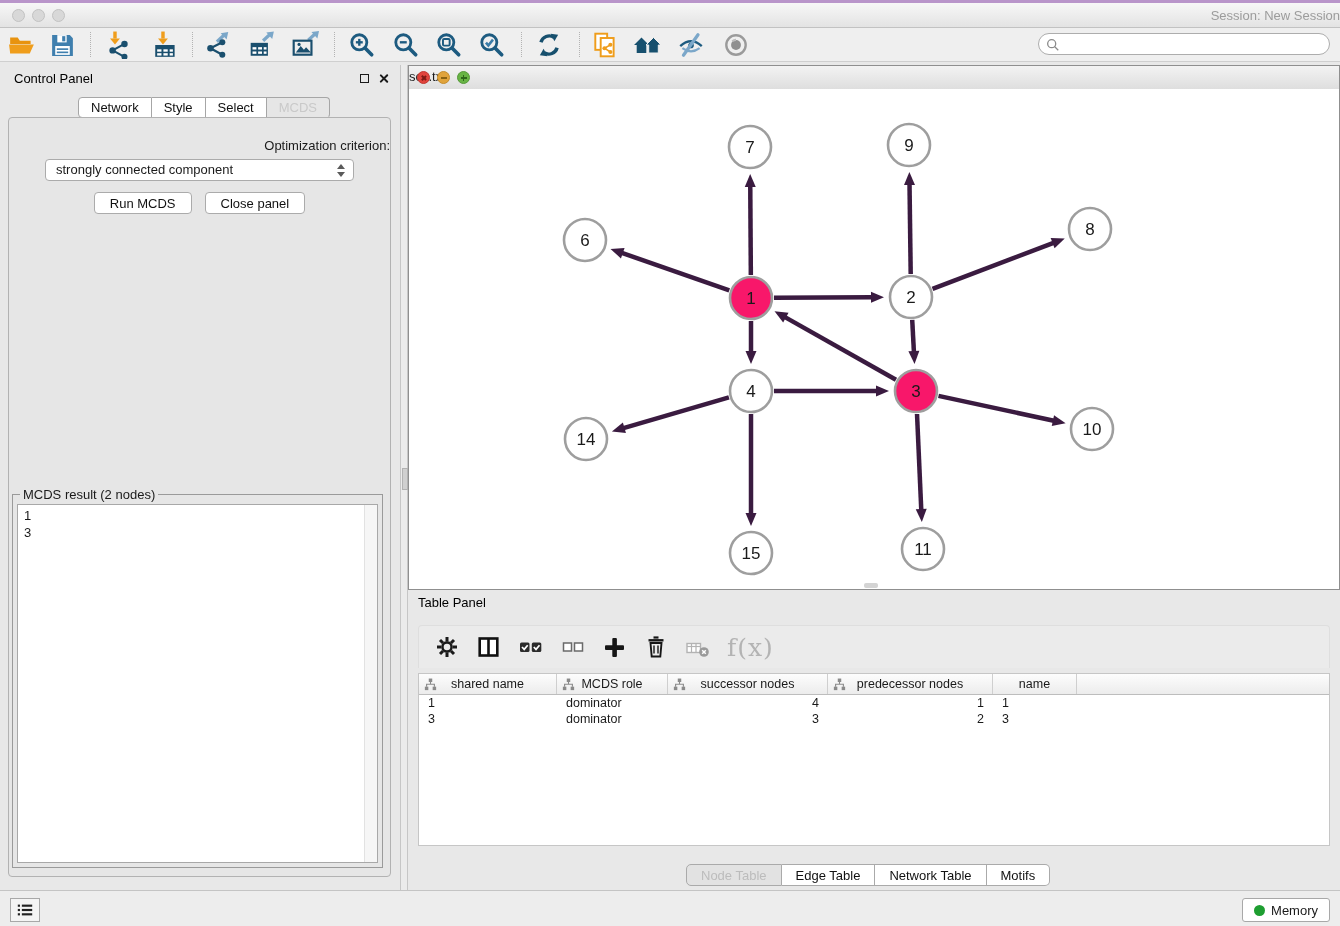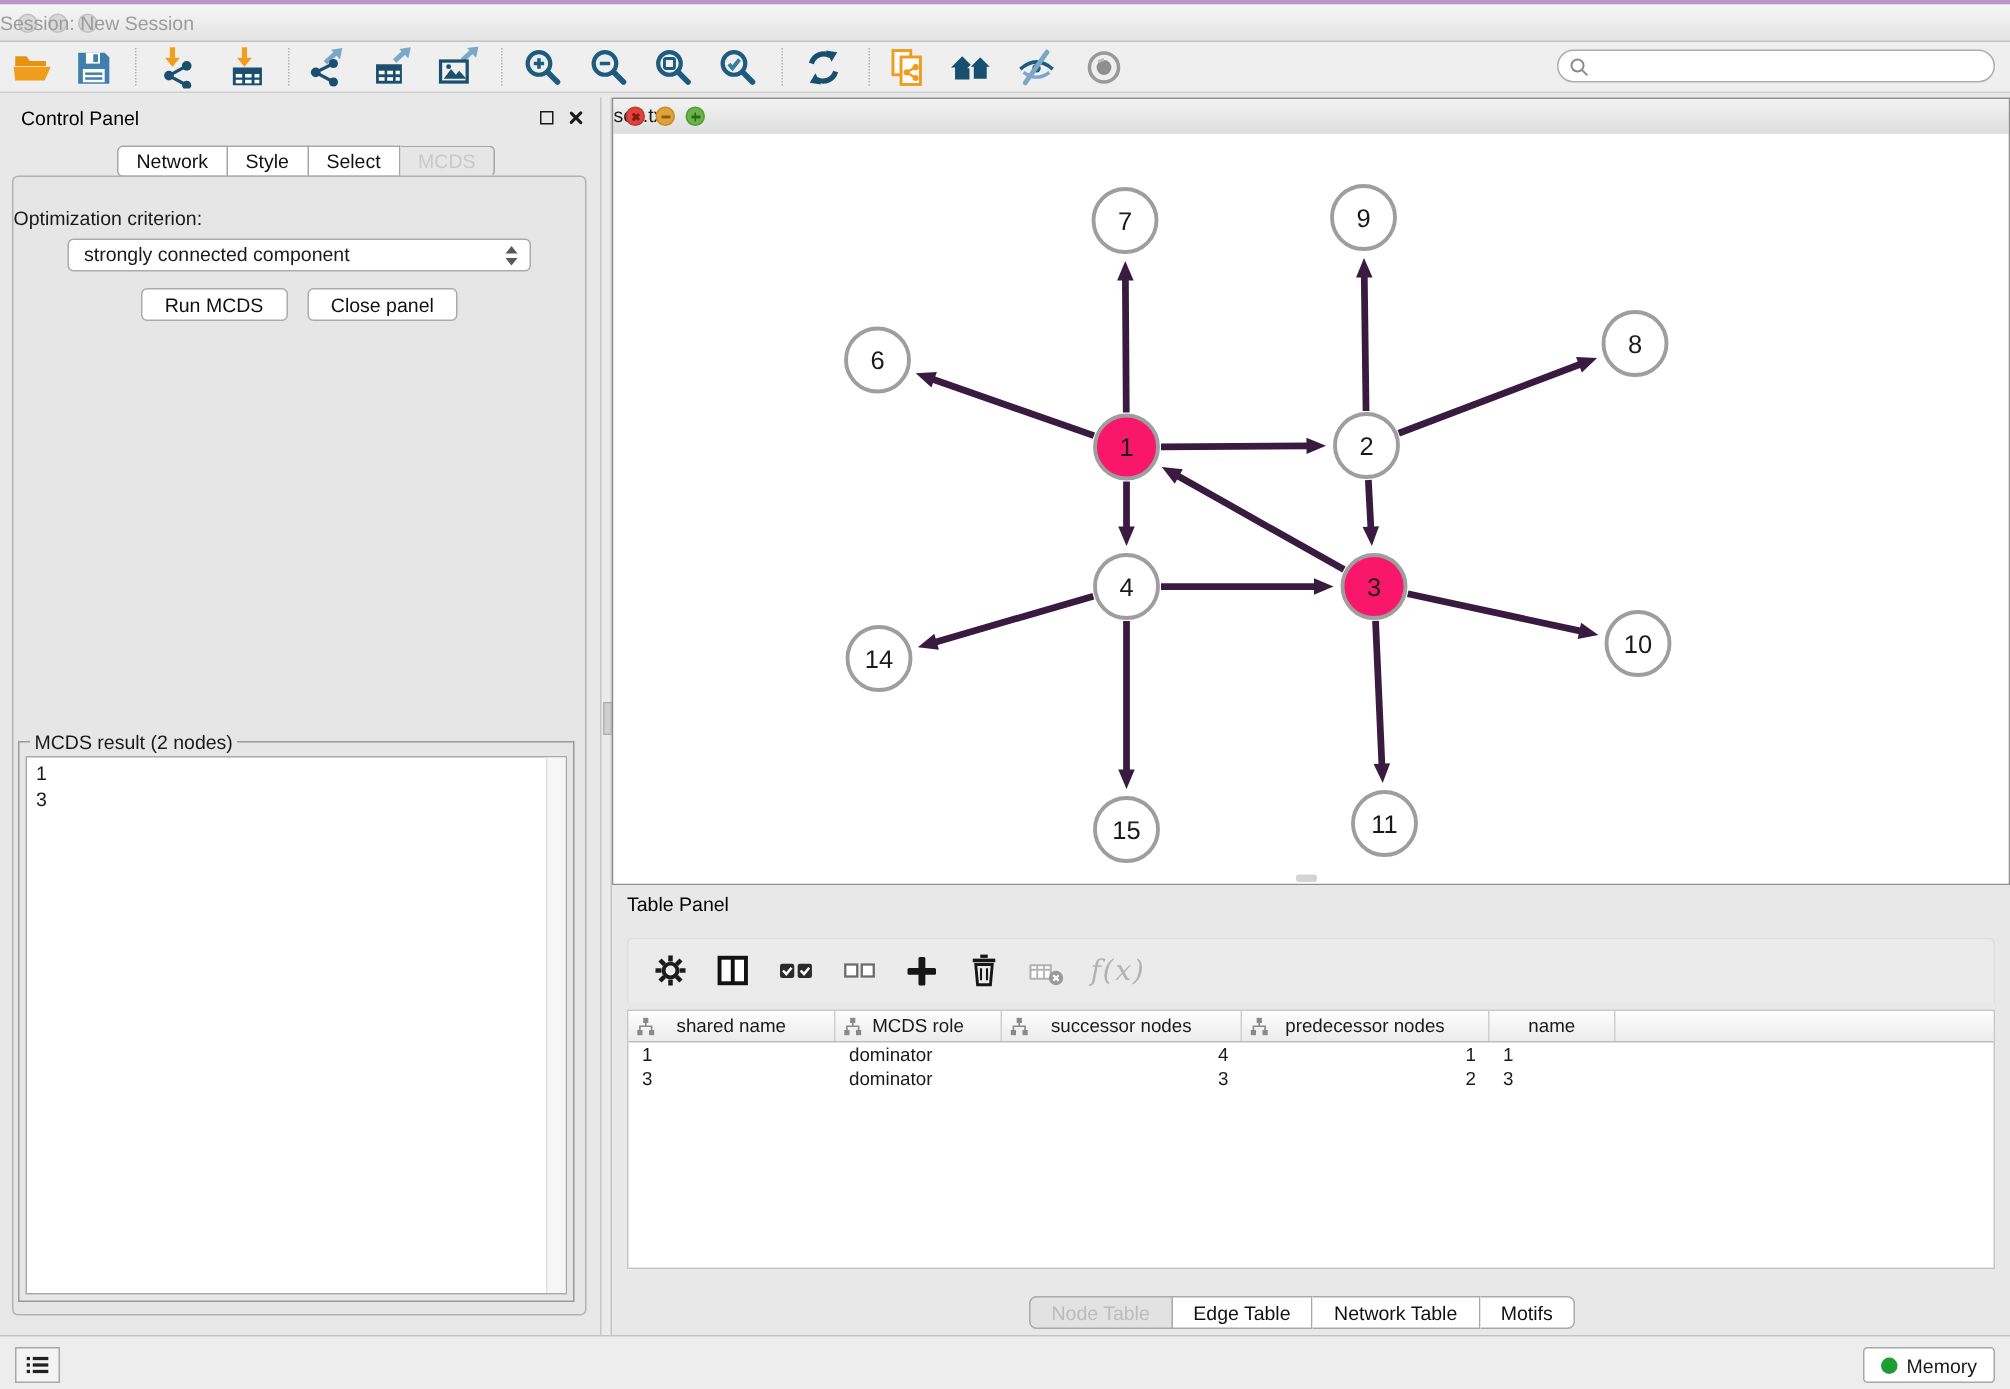--- a/index.html
+++ b/index.html
@@ -4,21 +4,21 @@
 <style>
   html,body{margin:0;padding:0}
   body{width:1340px;height:926px;overflow:hidden;position:relative;background:#e8e8e8;
        font-family:"Liberation Sans",sans-serif;color:#1a1a1a}
   
   .purple-strip{position:absolute;left:0;top:0;width:1340px;height:3px;background:#b995ca}
   .titlebar{position:absolute;left:0;top:3px;width:1340px;height:25px;
             background:linear-gradient(#f7f7f7,#e3e3e3);border-bottom:1px solid #c2c2c2;box-sizing:border-box}
   .traffic-dot{position:absolute;top:6px;width:13px;height:13px;border-radius:50%;
                background:#d8d8d8;border:1px solid #c2c2c2;box-sizing:border-box}
-  .win-title{position:absolute;left:0;right:0;top:5px;text-align:left;font-size:13px;color:#9c9c9c}
+  .win-title{position:absolute;left:0;right:0;top:5px;text-align:right;font-size:13px;color:#9c9c9c}
   
   .toolbar{position:absolute;left:0;top:28px;width:1340px;height:34px;background:#efefef;
            border-bottom:1px solid #cfcfcf;box-sizing:border-box}
   .tb-btn{position:absolute;top:2px;width:34px;height:30px;display:flex;align-items:center;justify-content:center}
   .tb-sep{position:absolute;top:4px;height:25px;width:0;border-left:1px dotted #b3b3b3}
   .search{position:absolute;right:10px;top:5px;width:292px;height:22px;background:#fff;
           border:1px solid #adadad;border-radius:12px;box-sizing:border-box}
   .search svg{position:absolute;left:7px;top:3px}
   .search input{position:absolute;left:26px;top:1px;right:8px;height:18px;border:none;outline:none;
                 font-size:13px;font-family:"Liberation Sans",sans-serif;background:transparent}
@@ -33,21 +33,21 @@
   
   .control-panel{position:absolute;left:0;top:65px;width:400px;height:815px}
   .cp-tabs{position:absolute;left:78px;top:32px;display:flex;height:32px}
   .cp-tab{box-sizing:border-box;height:21px;border:1px solid #a6a6a6;border-left:none;background:#fff;
           font-size:13px;display:flex;align-items:center;padding:0 12px;color:#111}
   .cp-tab:first-child{border-left:1px solid #a6a6a6;border-radius:4px 0 0 4px}
   .cp-tab:last-child{border-radius:0 4px 4px 0}
   .cp-tab.active{background:#e6e6e6;color:#c9c9c9;border-bottom-color:#e6e6e6}
   .cp-body{position:absolute;left:8px;top:52px;width:383px;height:760px;background:#e6e6e6;
            border:1px solid #b2b2b2;border-radius:4px;box-sizing:border-box}
-  .opt-label{position:absolute;left:0;right:0;top:20px;text-align:left;font-size:13px}
+  .opt-label{position:absolute;left:0;right:0;top:20px;text-align:right;font-size:13px}
   .dropdown{position:absolute;left:36px;top:41px;width:309px;height:22px;background:#fff;
             border:1px solid #ababab;border-radius:4px;box-sizing:border-box;font-size:13px;line-height:20px;
             padding-left:10px;cursor:default}
   .stepper{position:absolute;right:7px;top:4px;width:10px;height:13px}
   .stepper .up{position:absolute;top:0;left:1px;width:0;height:0;border-left:4px solid transparent;
                border-right:4px solid transparent;border-bottom:5px solid #5a5a5a}
   .stepper .down{position:absolute;bottom:0;left:1px;width:0;height:0;border-left:4px solid transparent;
                border-right:4px solid transparent;border-top:5px solid #5a5a5a}
   .cp-buttons{position:absolute;left:0;right:0;top:74px;display:flex;justify-content:center;gap:13px}
   .cp-btn{height:22px;background:#fff;border:1px solid #ababab;border-radius:4px;font-size:13px;
@@ -79,21 +79,21 @@
   .light-green::after{content:"";position:absolute;left:4.6px;top:2.9px;width:1.8px;height:6px;background:#2e661b}
   .net-title{font-size:13px;line-height:22px}
   .net-canvas{position:absolute;left:0;top:23px;right:0;bottom:0;background:#fff}
   .hscroll-dash{position:absolute;bottom:1px;left:455px;width:14px;height:5px;background:#d4d4d4;border-radius:2px}
   
   .table-panel{position:absolute;left:408px;top:595px;width:932px;height:295px}
   .tp-toolbar{position:absolute;left:10px;top:30px;width:912px;height:43px;background:#ebebeb;
               border:1px solid #dedede;border-bottom:none;border-radius:4px 4px 0 0;box-sizing:border-box;
               display:flex;align-items:center;gap:17px;padding-left:16px}
   .tp-tool{display:flex;align-items:center;justify-content:center}
-  .fx-label{font-family:"DejaVu Serif",serif;font-style:italic;font-size:19px;color:#b3b3b3;letter-spacing:1px}
+  .fx-label{font-family:"DejaVu Serif",serif;font-size:25px;color:#b3b3b3;letter-spacing:1px}
   .table-wrap{position:absolute;left:10px;top:78px;width:912px;height:173px;background:#fff;
               border:1px solid #c6c6c6;box-sizing:border-box;overflow:hidden}
   .thead{display:flex;height:20px;background:linear-gradient(#fdfdfd,#ececec);border-bottom:1px solid #bdbdbd}
   .th{position:relative;box-sizing:border-box;border-right:1px solid #cfcfcf;display:flex;align-items:center;
       justify-content:center;font-size:12.5px}
   .th .org-wrap{position:absolute;left:5px;top:4px}
   .th-filler{flex:1;border-right:none}
   .tr{display:flex;height:16px;align-items:center;font-size:12.5px}
   .td{box-sizing:border-box;padding:0 9px;white-space:nowrap;overflow:hidden}
   .td.right{text-align:right}

